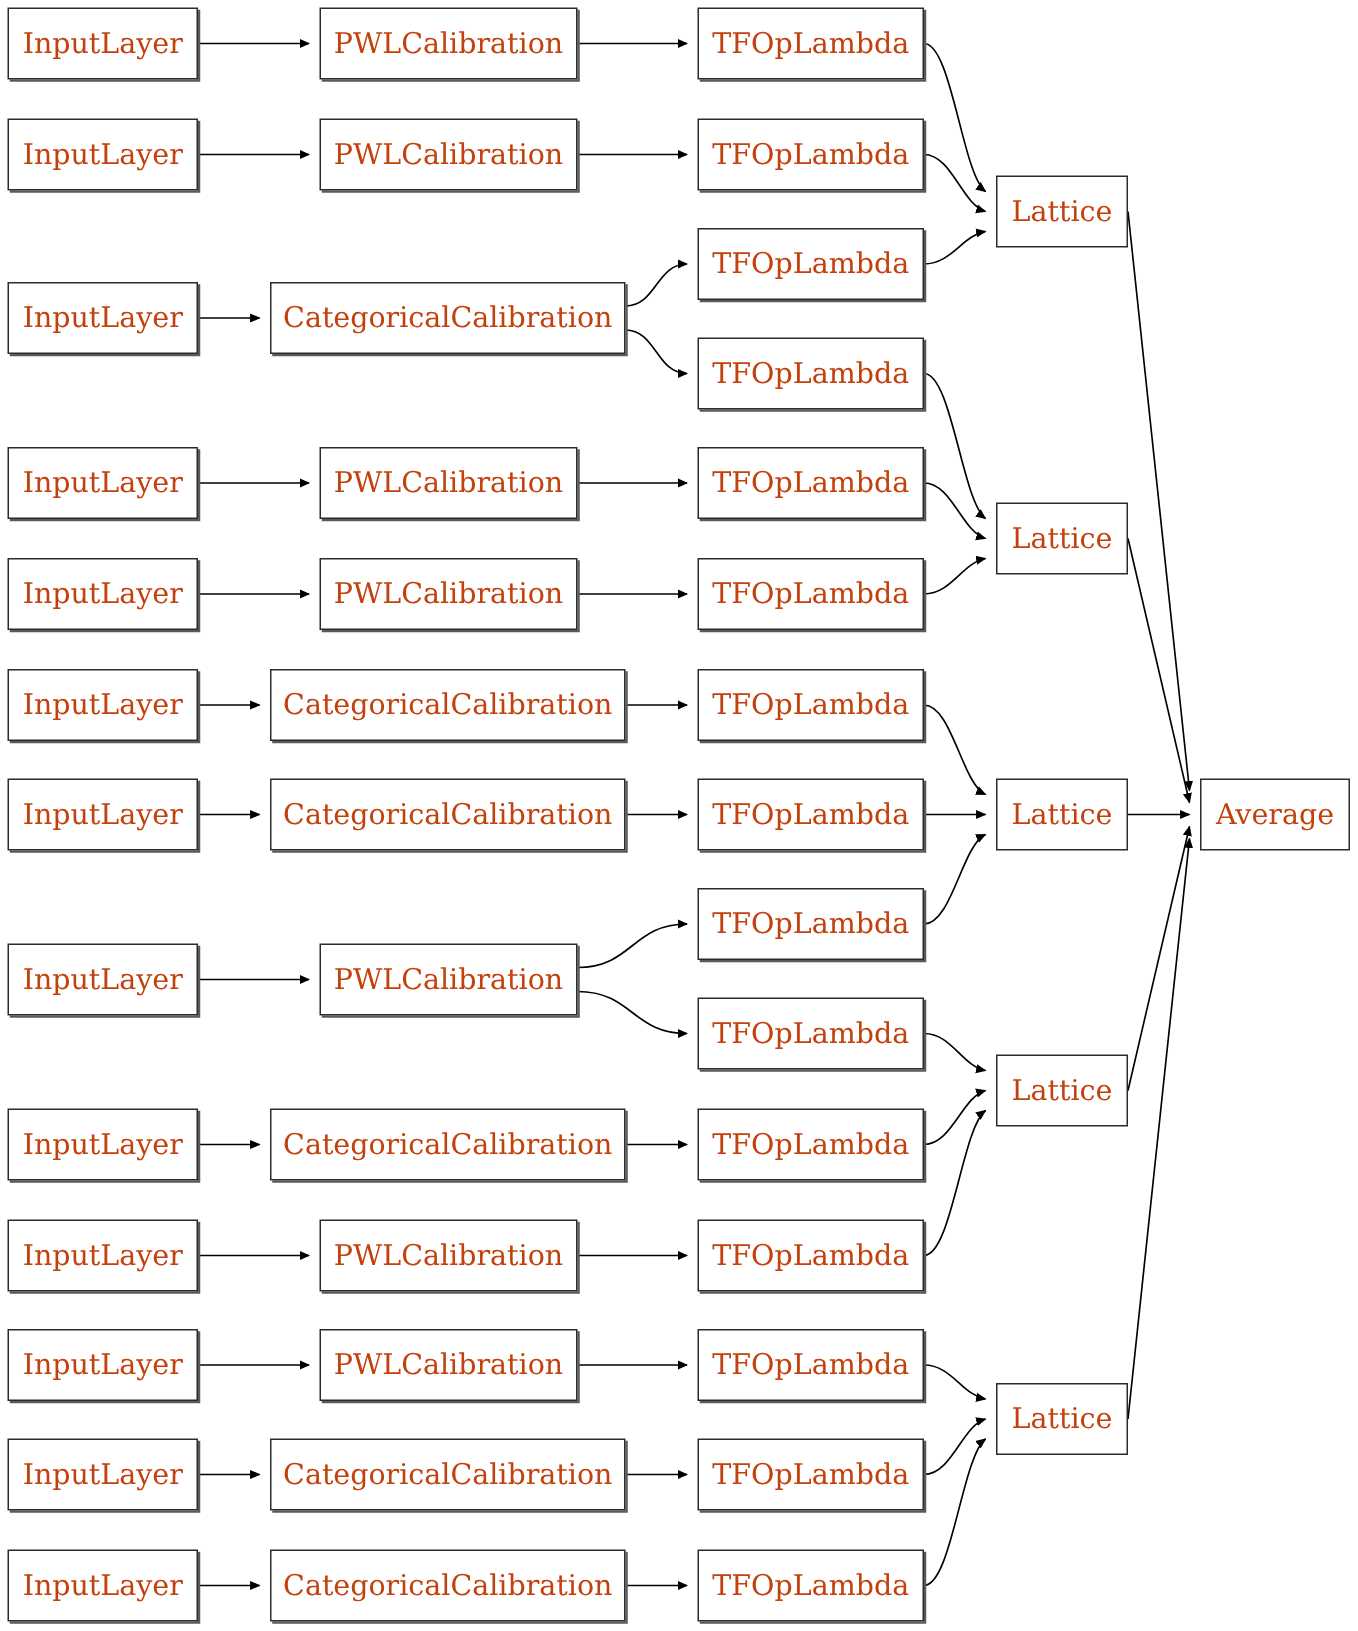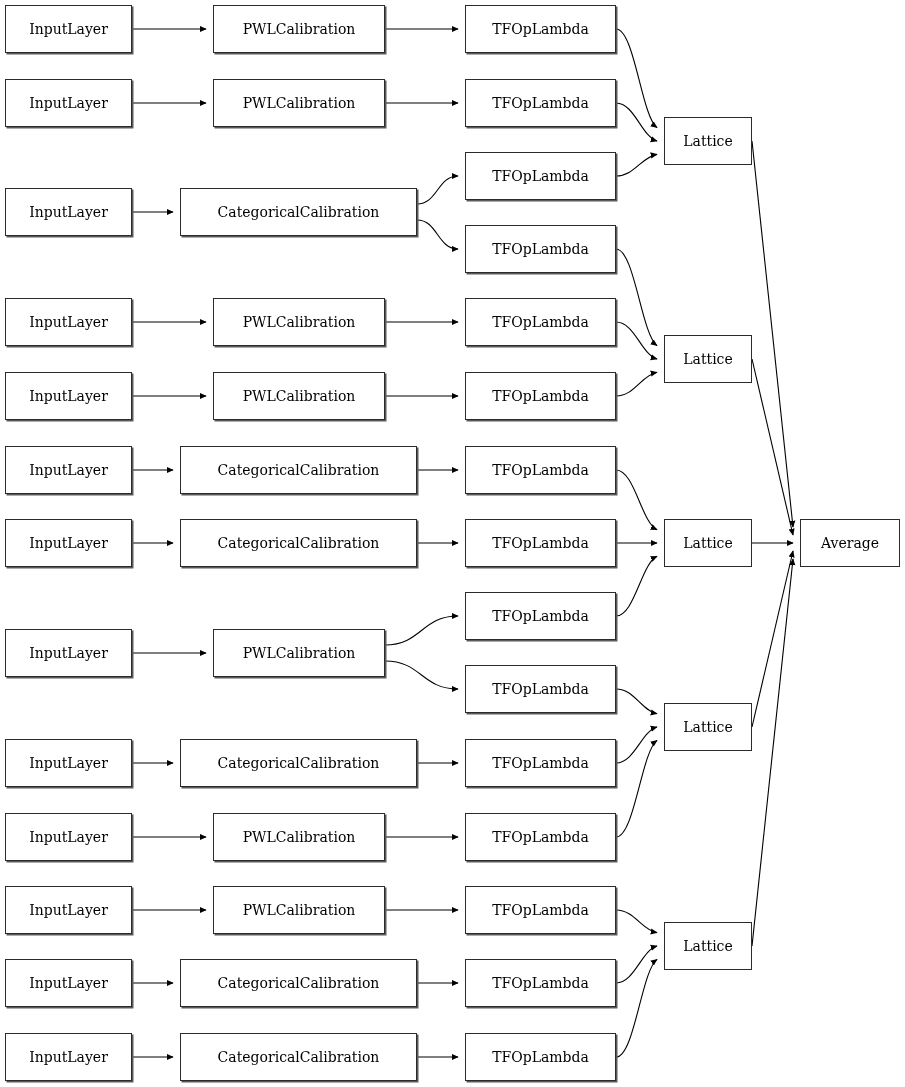--- a/index.html
+++ b/index.html
@@ -2,22 +2,22 @@
 <html><head>
 <meta charset="utf-8">
 <title>Model Graph</title>
 <style>
   html,body{margin:0;padding:0;background:#ffffff;}
   #canvas{position:relative;width:905px;height:1087px;background:#ffffff;
           font-family:"DejaVu Serif","Liberation Serif",serif;}
   svg#edges{position:absolute;left:0;top:0;width:905px;height:1087px;pointer-events:none;}
   .node{position:absolute;box-sizing:border-box;background:#ffffff;
         border:1px solid #2b2b2b;display:flex;align-items:center;
-        justify-content:center;color:#000000;line-height:1;
-        font-size:14px;white-space:nowrap;}
+        justify-content:center;color:#c2410c;line-height:1;
+        font-size:19px;white-space:nowrap;}
   .node.shadowed{box-shadow:1.5px 1.5px 0 0 #5a5a5a;}
 </style>
 </head>
 <body>
 
 <div id="canvas">
   <svg id="edges" viewBox="0 0 905 1087" xmlns="http://www.w3.org/2000/svg">
     <defs>
       <marker id="arrow" viewBox="0 0 10 10" refX="9" refY="5" markerWidth="7" markerHeight="7" orient="auto-start-reverse" markerUnits="userSpaceOnUse">
         <path d="M 0 0.6 L 10 5 L 0 9.4 z" fill="#000000"></path>

